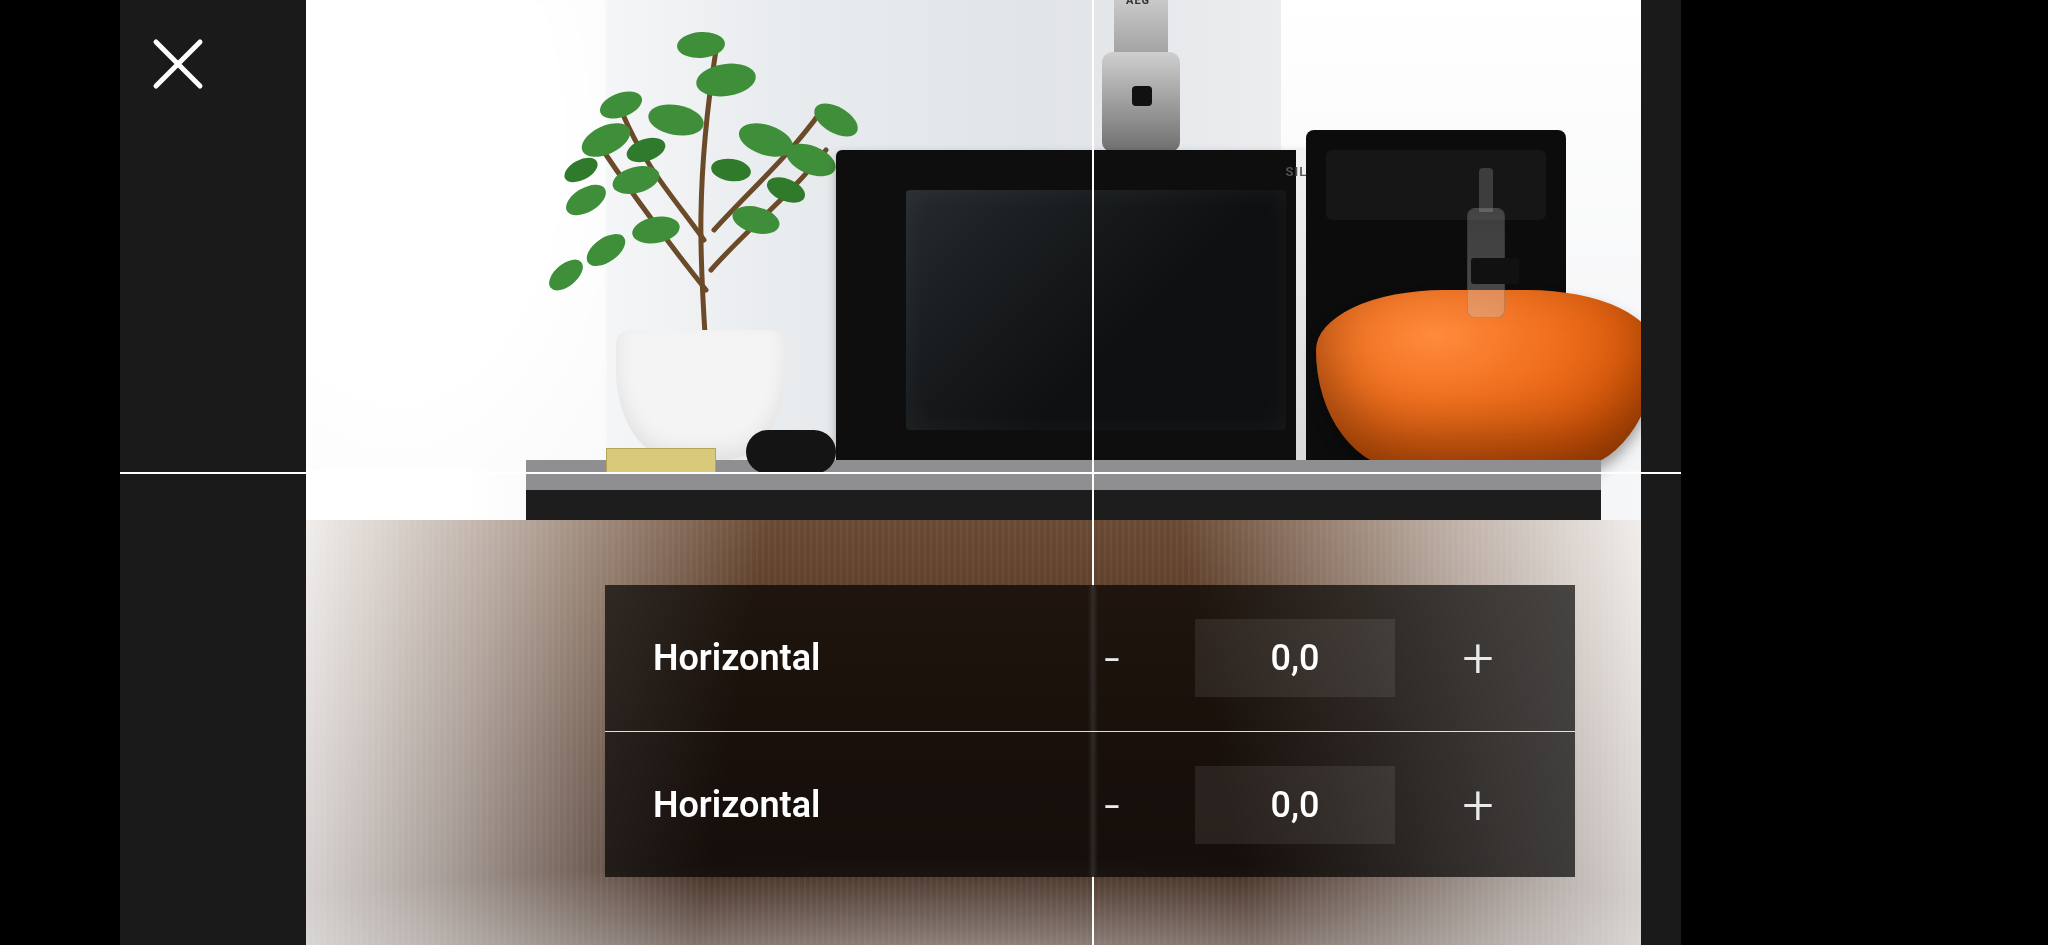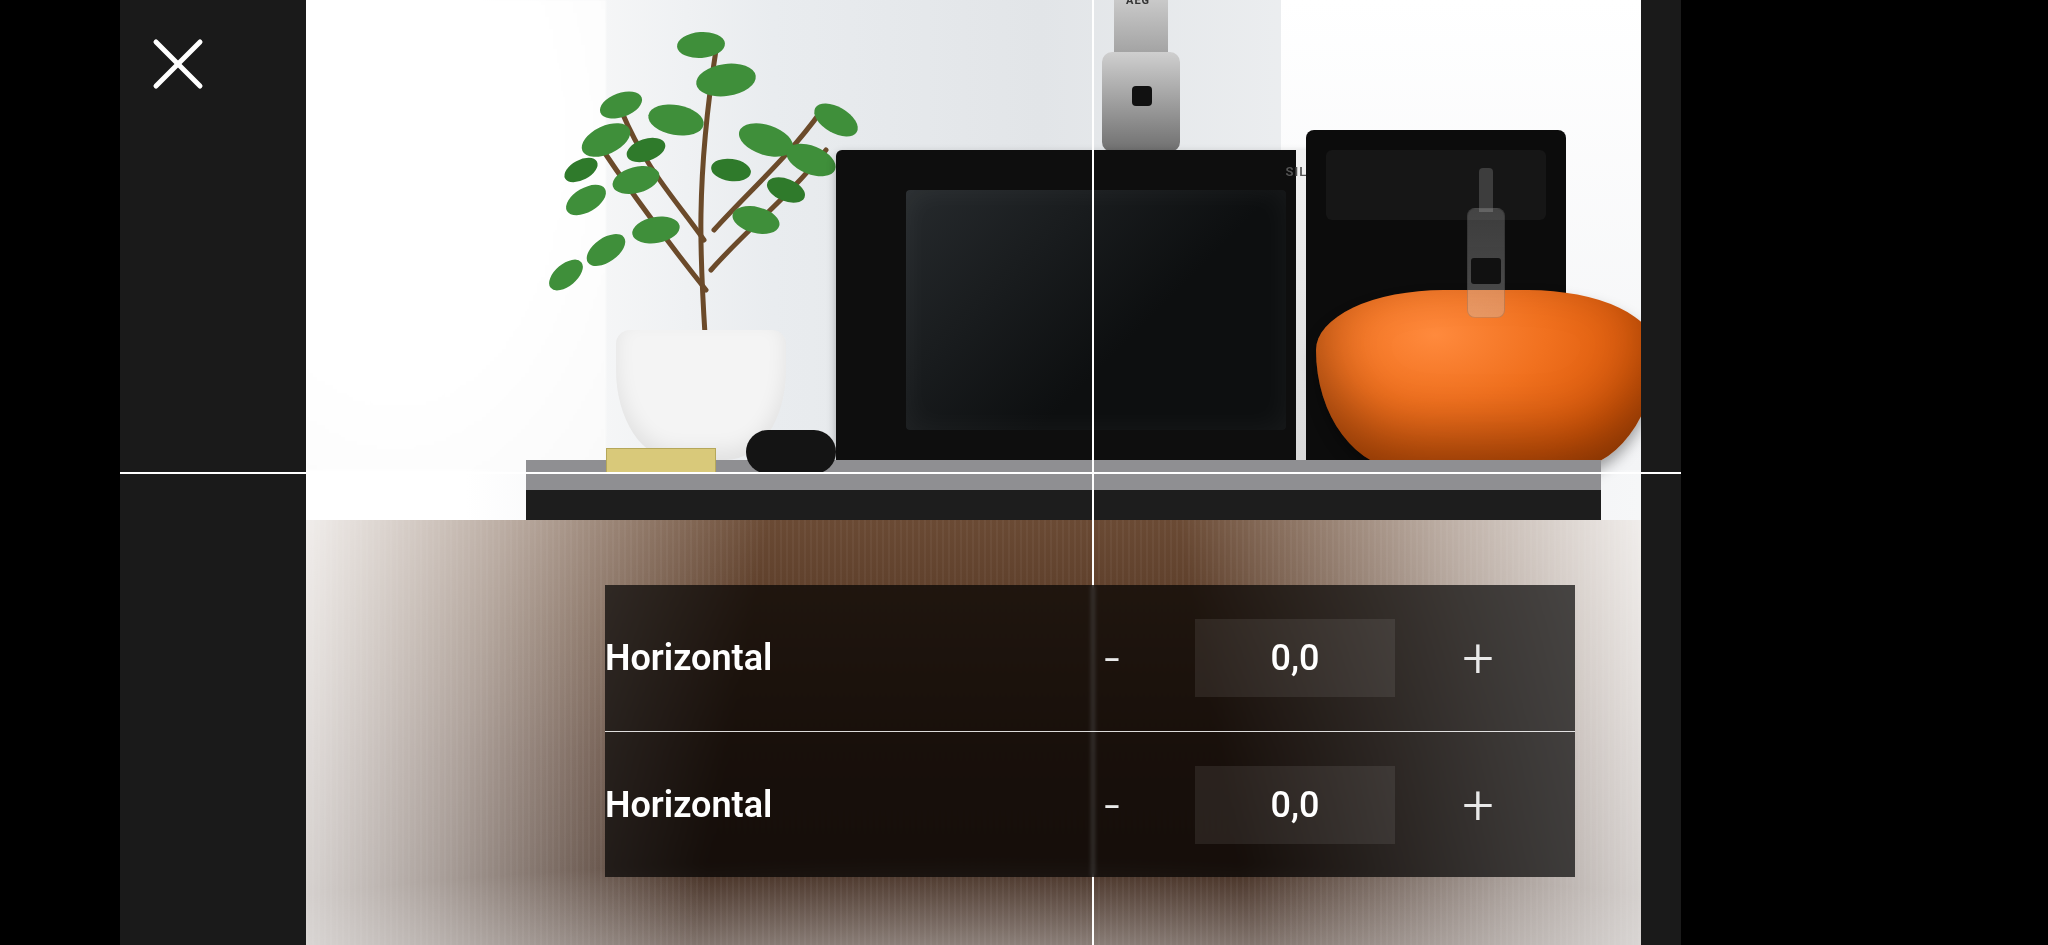--- a/index.html
+++ b/index.html
@@ -80,21 +80,21 @@
   .cross-v { position:absolute; top:0; bottom:0; left:1092px; width:2px; background:#ffffff; z-index:2; }
 
   
   .close { position:absolute; left:150px; top:36px; width:56px; height:56px; z-index:5; cursor:pointer; }
   .close svg { width:56px; height:56px; }
 
   
   .panel2 { position:absolute; left:605px; top:585px; width:970px; background: rgba(0,0,0,.68); z-index:4; backdrop-filter: blur(2px); }
   .row { display:flex; align-items:center; height:146px; }
   .row + .row { border-top:1px solid rgba(255,255,255,.85); }
-  .label { flex:0 0 330px; color:#fff; font-size:36px; font-weight:600; }
+  .label { flex:0 0 330px; padding-left:48px; color:#fff; font-size:36px; font-weight:600; }
   .controls { flex:1; display:flex; align-items:center; justify-content:flex-end; padding-right:62px; gap:48px; }
   .minus, .plus { width:70px; text-align:center; color:#e9e9e9; font-size:56px; font-weight:300; line-height:1; user-select:none; cursor:pointer; }
   .minus { font-size:56px; }
   .valbox { width:200px; height:78px; background: rgba(255,255,255,.08); display:flex; align-items:center; justify-content:center; color:#fff; font-size:36px; font-weight:500; }
 </style>
 </head>
 <body>
 
 <div class="root">
 

